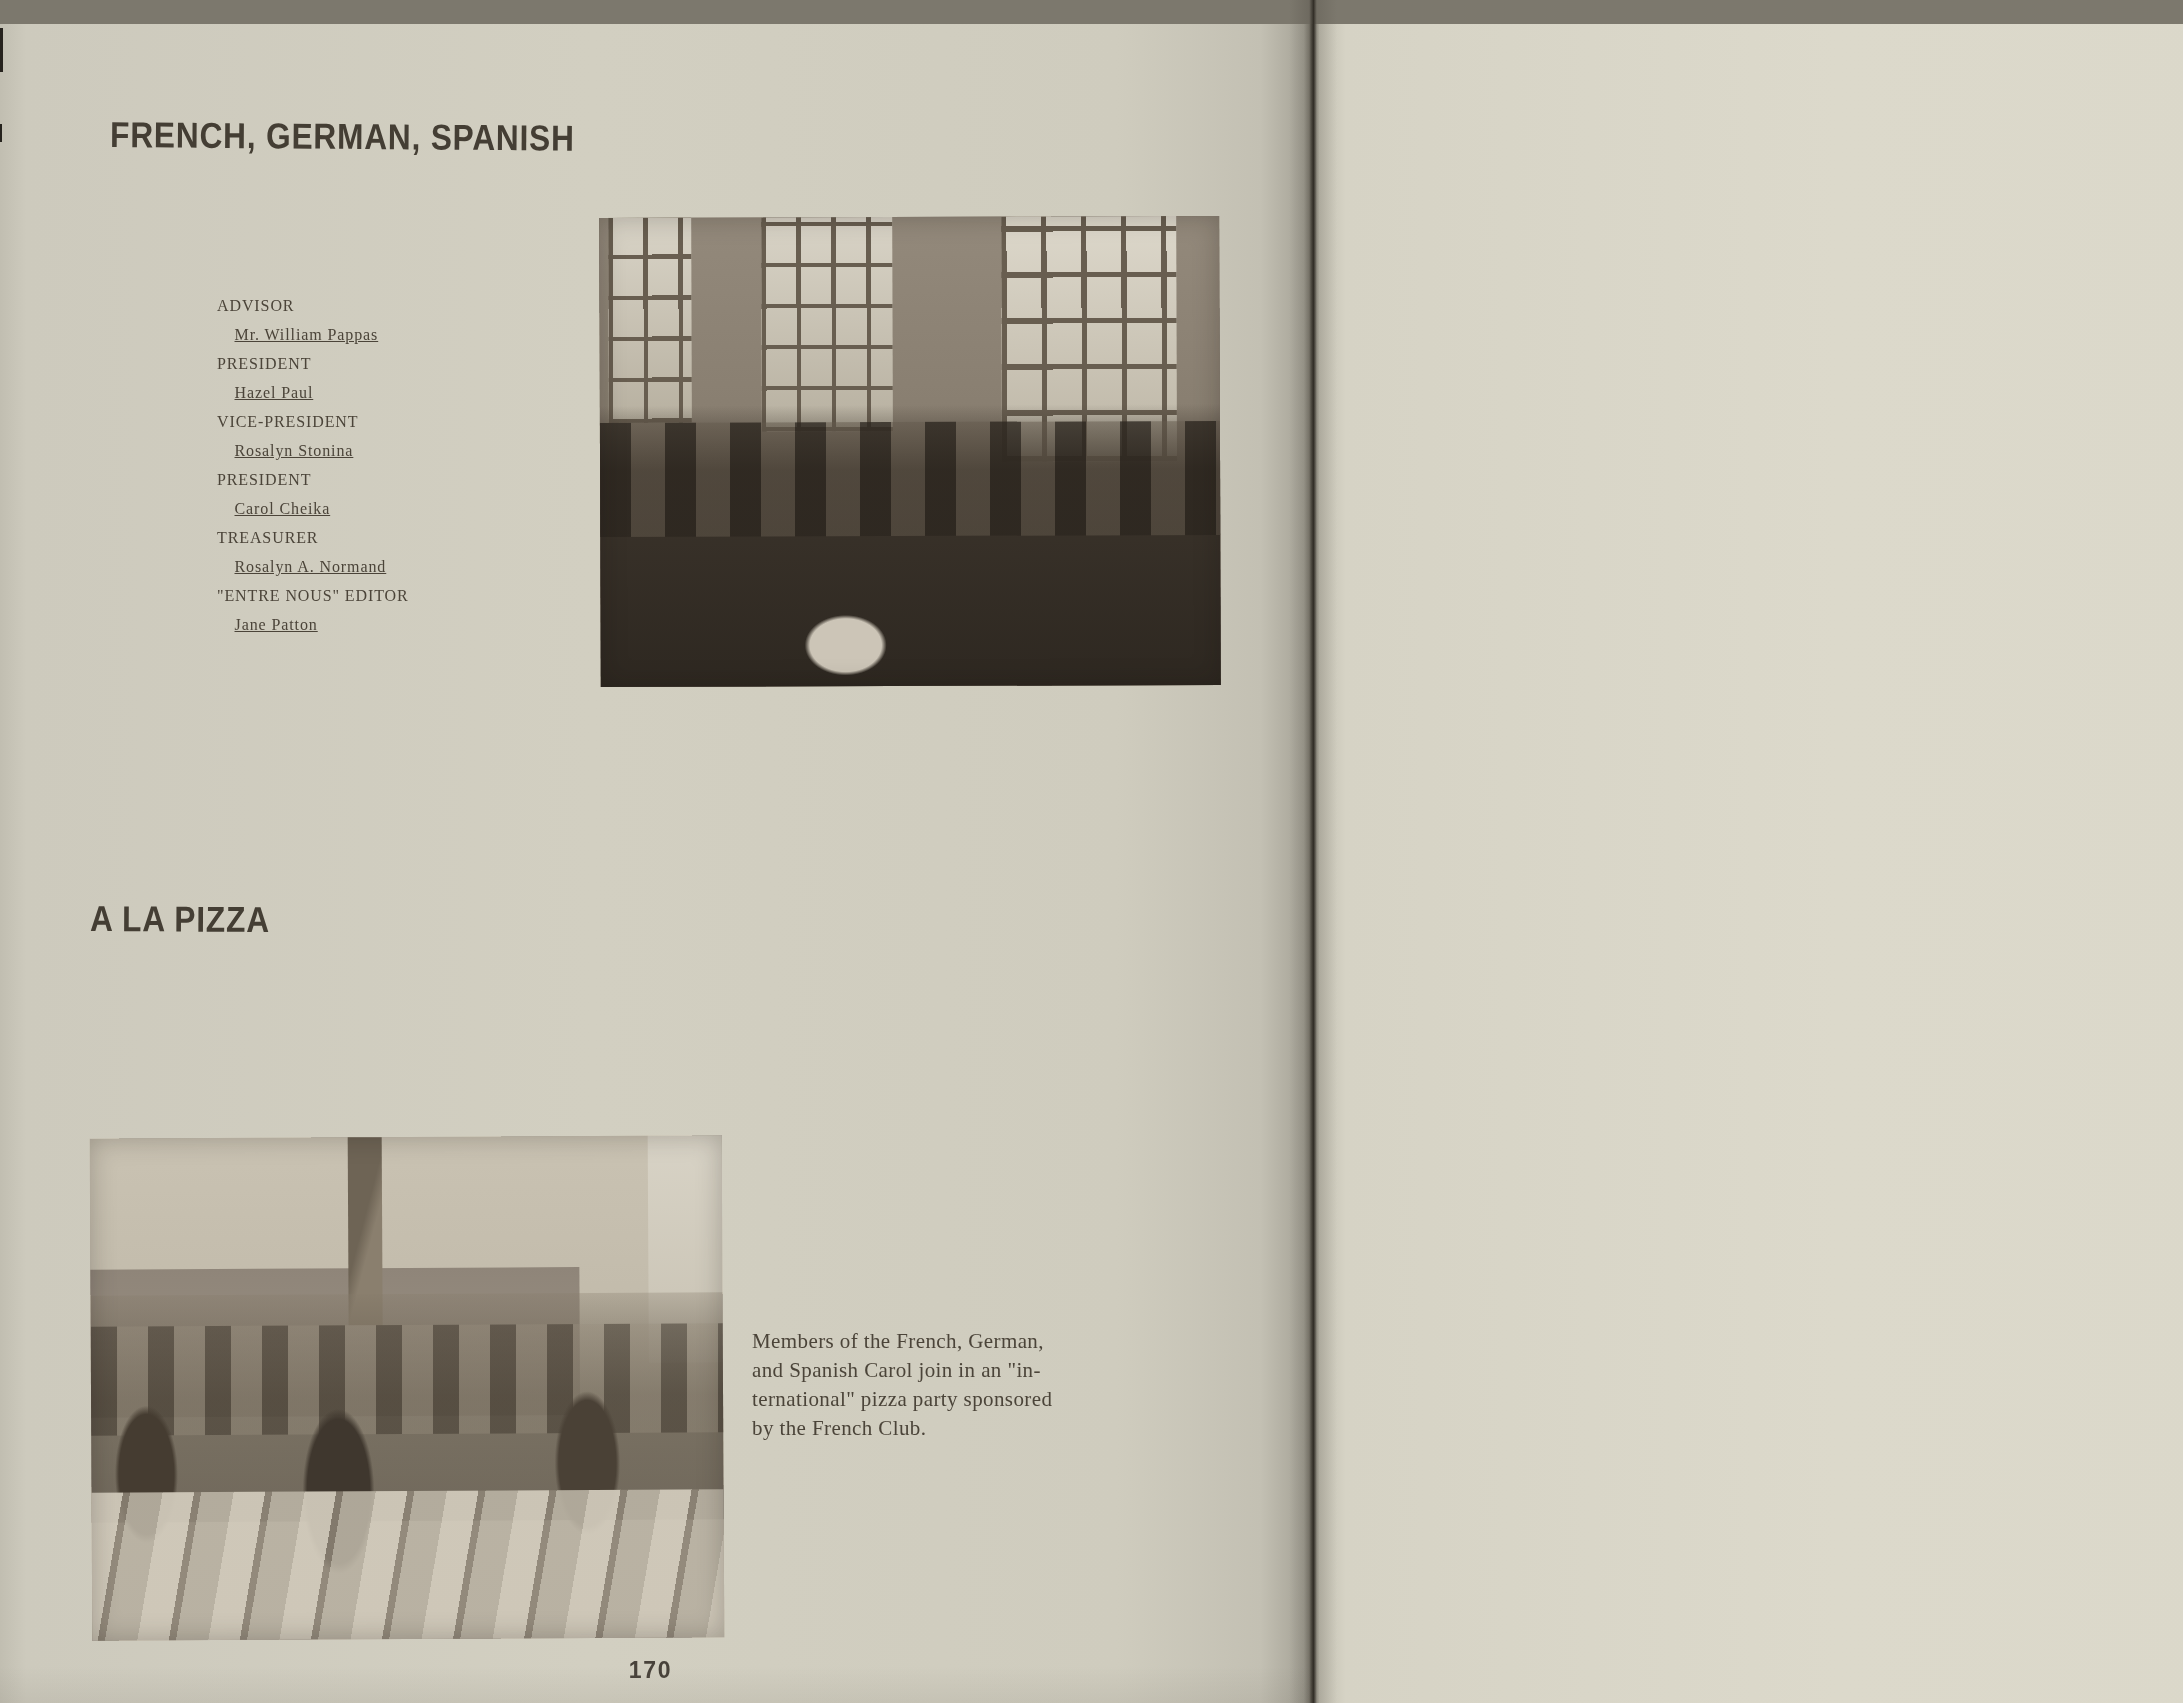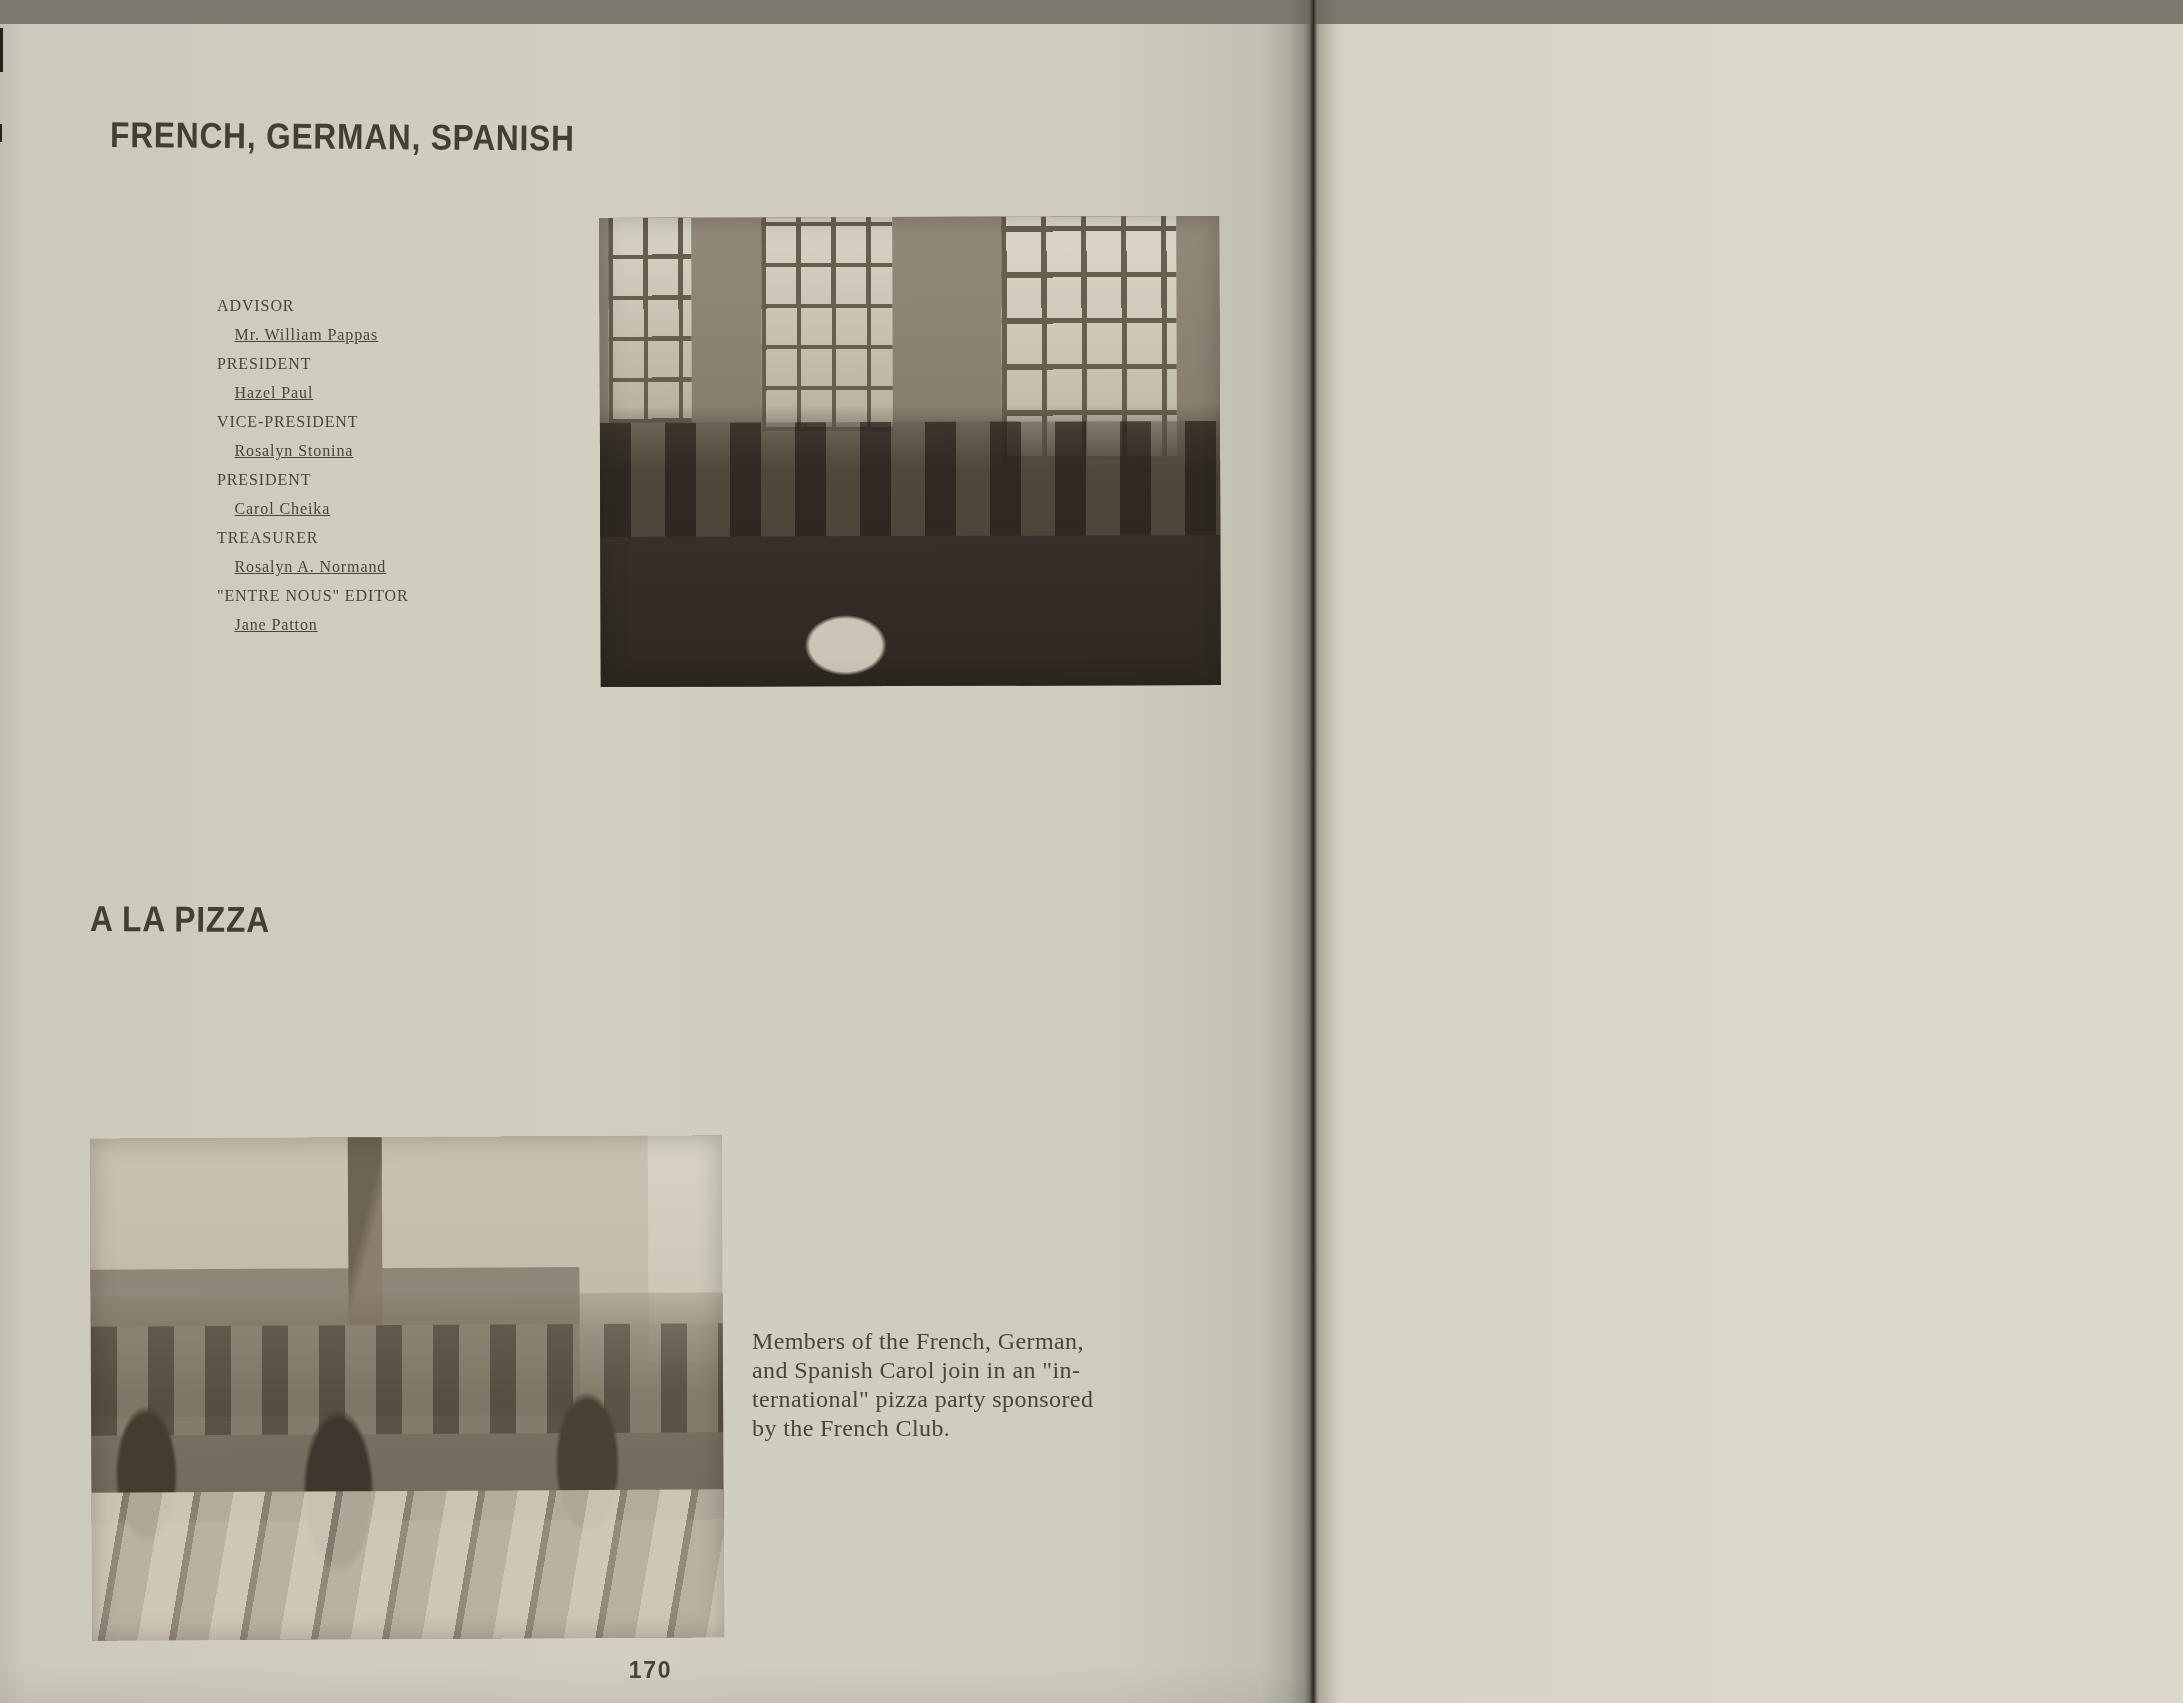--- a/index.html
+++ b/index.html
@@ -20,21 +20,21 @@
   .edge-mark.m2{left:0;top:100px;width:2.2px;height:17.5px;}
 
   .display-heading{position:absolute;font-family:"Liberation Sans",sans-serif;font-weight:700;
     color:#443e34;letter-spacing:0.9px;transform-origin:left bottom;white-space:nowrap;}
   .h-languages{left:110px;top:93px;font-size:36px;line-height:1;transform:scaleX(.88) rotate(.4deg);}
   .h-pizza{left:90px;top:877px;font-size:36px;line-height:1;transform:scaleX(.88) rotate(.3deg);}
 
   .officers{position:absolute;left:217px;top:267px;color:#4b4439;font-size:16px;line-height:29px;letter-spacing:0.9px;white-space:nowrap;}
   .officers .name{padding-left:17.5px;text-decoration:underline;}
 
-  .caption{position:absolute;color:#4b4439;font-size:24px;line-height:31px;letter-spacing:0.4px;white-space:nowrap;}
+  .caption{position:absolute;color:#4b4439;font-size:21px;line-height:31px;letter-spacing:0.4px;white-space:nowrap;}
   .caption-pizza{left:752px;top:1303px;line-height:29px;}
 
   .page-number{position:absolute;font-family:"Liberation Sans",sans-serif;font-weight:700;
     font-size:23px;color:#48423a;letter-spacing:1.7px;width:105px;text-align:center;}
   .pn-left{left:598px;top:1633px;}
 
   .photo{position:absolute;background-repeat:no-repeat;box-shadow:inset 0 0 26px rgba(20,16,10,.25);}
 
   
   .photo-classroom{left:600px;top:193px;width:620px;height:469px;transform:rotate(-.2deg);

